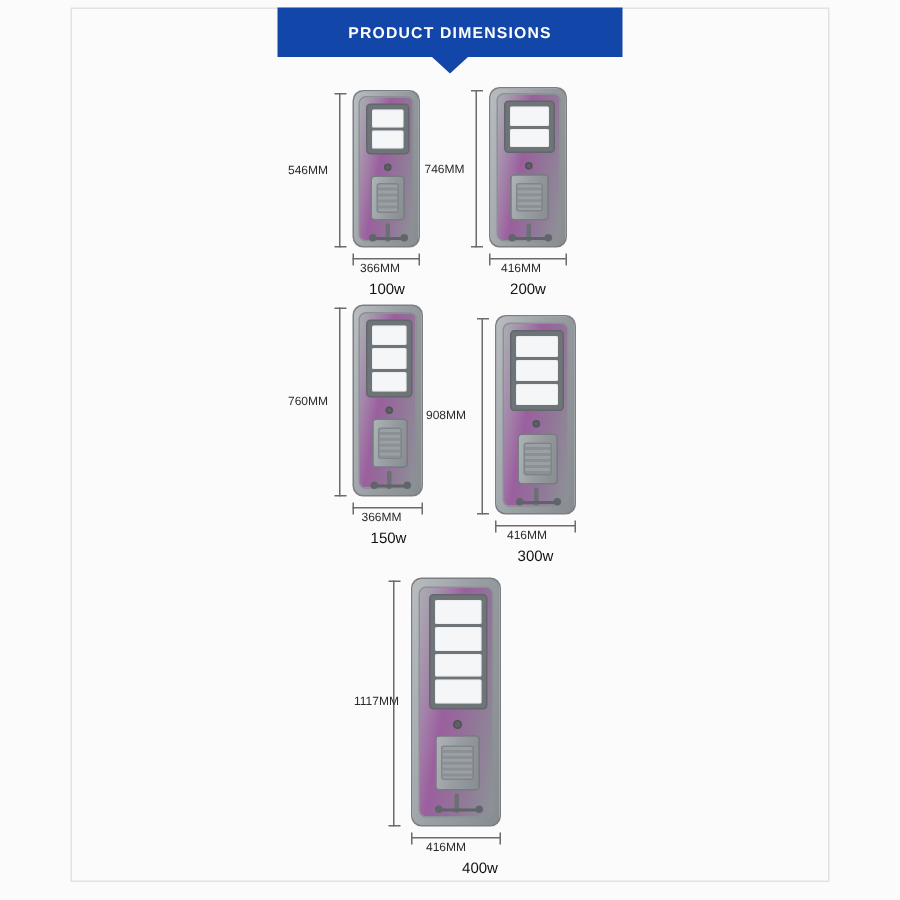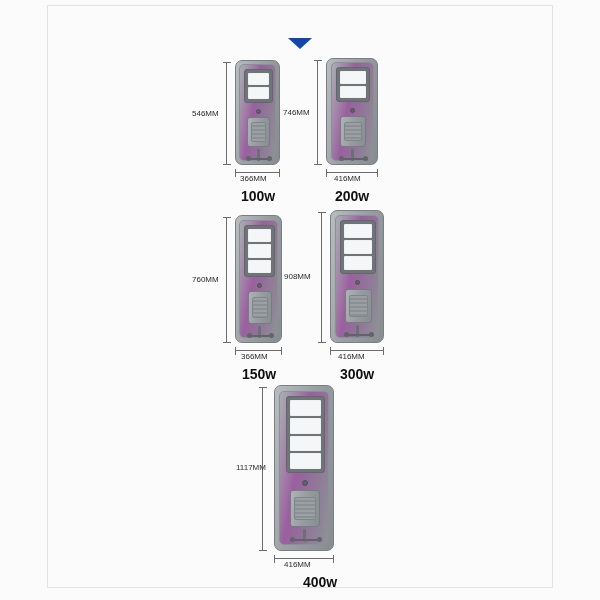--- a/index.html
+++ b/index.html
@@ -181,34 +181,37 @@
   .dim-h::before { left: 0; }
   .dim-h::after { right: 0; }
   .dim-label {
     position: absolute;
     font-size: 8px;
     color: #2b2b2b;
     white-space: nowrap;
   }
   .model-label {
     position: absolute;
-    font-size: 14px;
-    font-weight: bold;
+    font-size: 10px;
+    font-weight: normal;
     color: #111111;
     white-space: nowrap;
     text-align: center;
   }
 </style>
 </head>
 <body>
 
 <div id="page">
 
   <div id="panel-frame"></div>
 
+  <div id="header-banner">
+    <span id="header-title">PRODUCT DIMENSIONS</span>
+  </div>
   <div id="header-arrow"></div>
 
   <div class="product" style="left:210px; top:60px; width:90px; height:135px;">
 
     <div class="lamp" style="left:25px; top:0px; width:45px; height:105px;">
       <div class="lamp-inner"></div>
       <div class="led-panel" style="left:8px; top:8px; width:29px; height:34px;">
         <div class="led-row"></div>
         <div class="led-row"></div>
       </div>
@@ -246,21 +249,21 @@
       <div class="bracket-knob" style="left:12px; top:97px;"></div>
       <div class="bracket-knob" style="left:36px; top:97px;"></div>
     </div>
     <div class="dim-v" style="left:21px; top:2px; height:105px;"></div>
     <div class="dim-label" style="left:-13px; top:50px;">746MM</div>
     <div class="dim-h" style="left:30px; top:114px; width:52px;"></div>
     <div class="dim-label" style="left:38px; top:116px;">416MM</div>
     <div class="model-label" style="left:32px; top:130px; width:48px;">200w</div>
   </div>
 
-  <div class="product" style="left:196px; top:215px; width:100px; height:160px;">
+  <div class="product" style="left:196px; top:203px; width:100px; height:160px;">
     <div class="lamp" style="left:39px; top:0px; width:47px; height:128px;">
       <div class="lamp-inner"></div>
       <div class="led-panel" style="left:8px; top:9px; width:31px; height:52px;">
         <div class="led-row"></div>
         <div class="led-row"></div>
         <div class="led-row"></div>
       </div>
       <div class="sensor-dot" style="left:21px; top:67px; width:5px; height:5px;"></div>
       <div class="lower-body" style="left:12px; top:75px; width:24px; height:33px;">
         <div class="lower-grid"></div>

